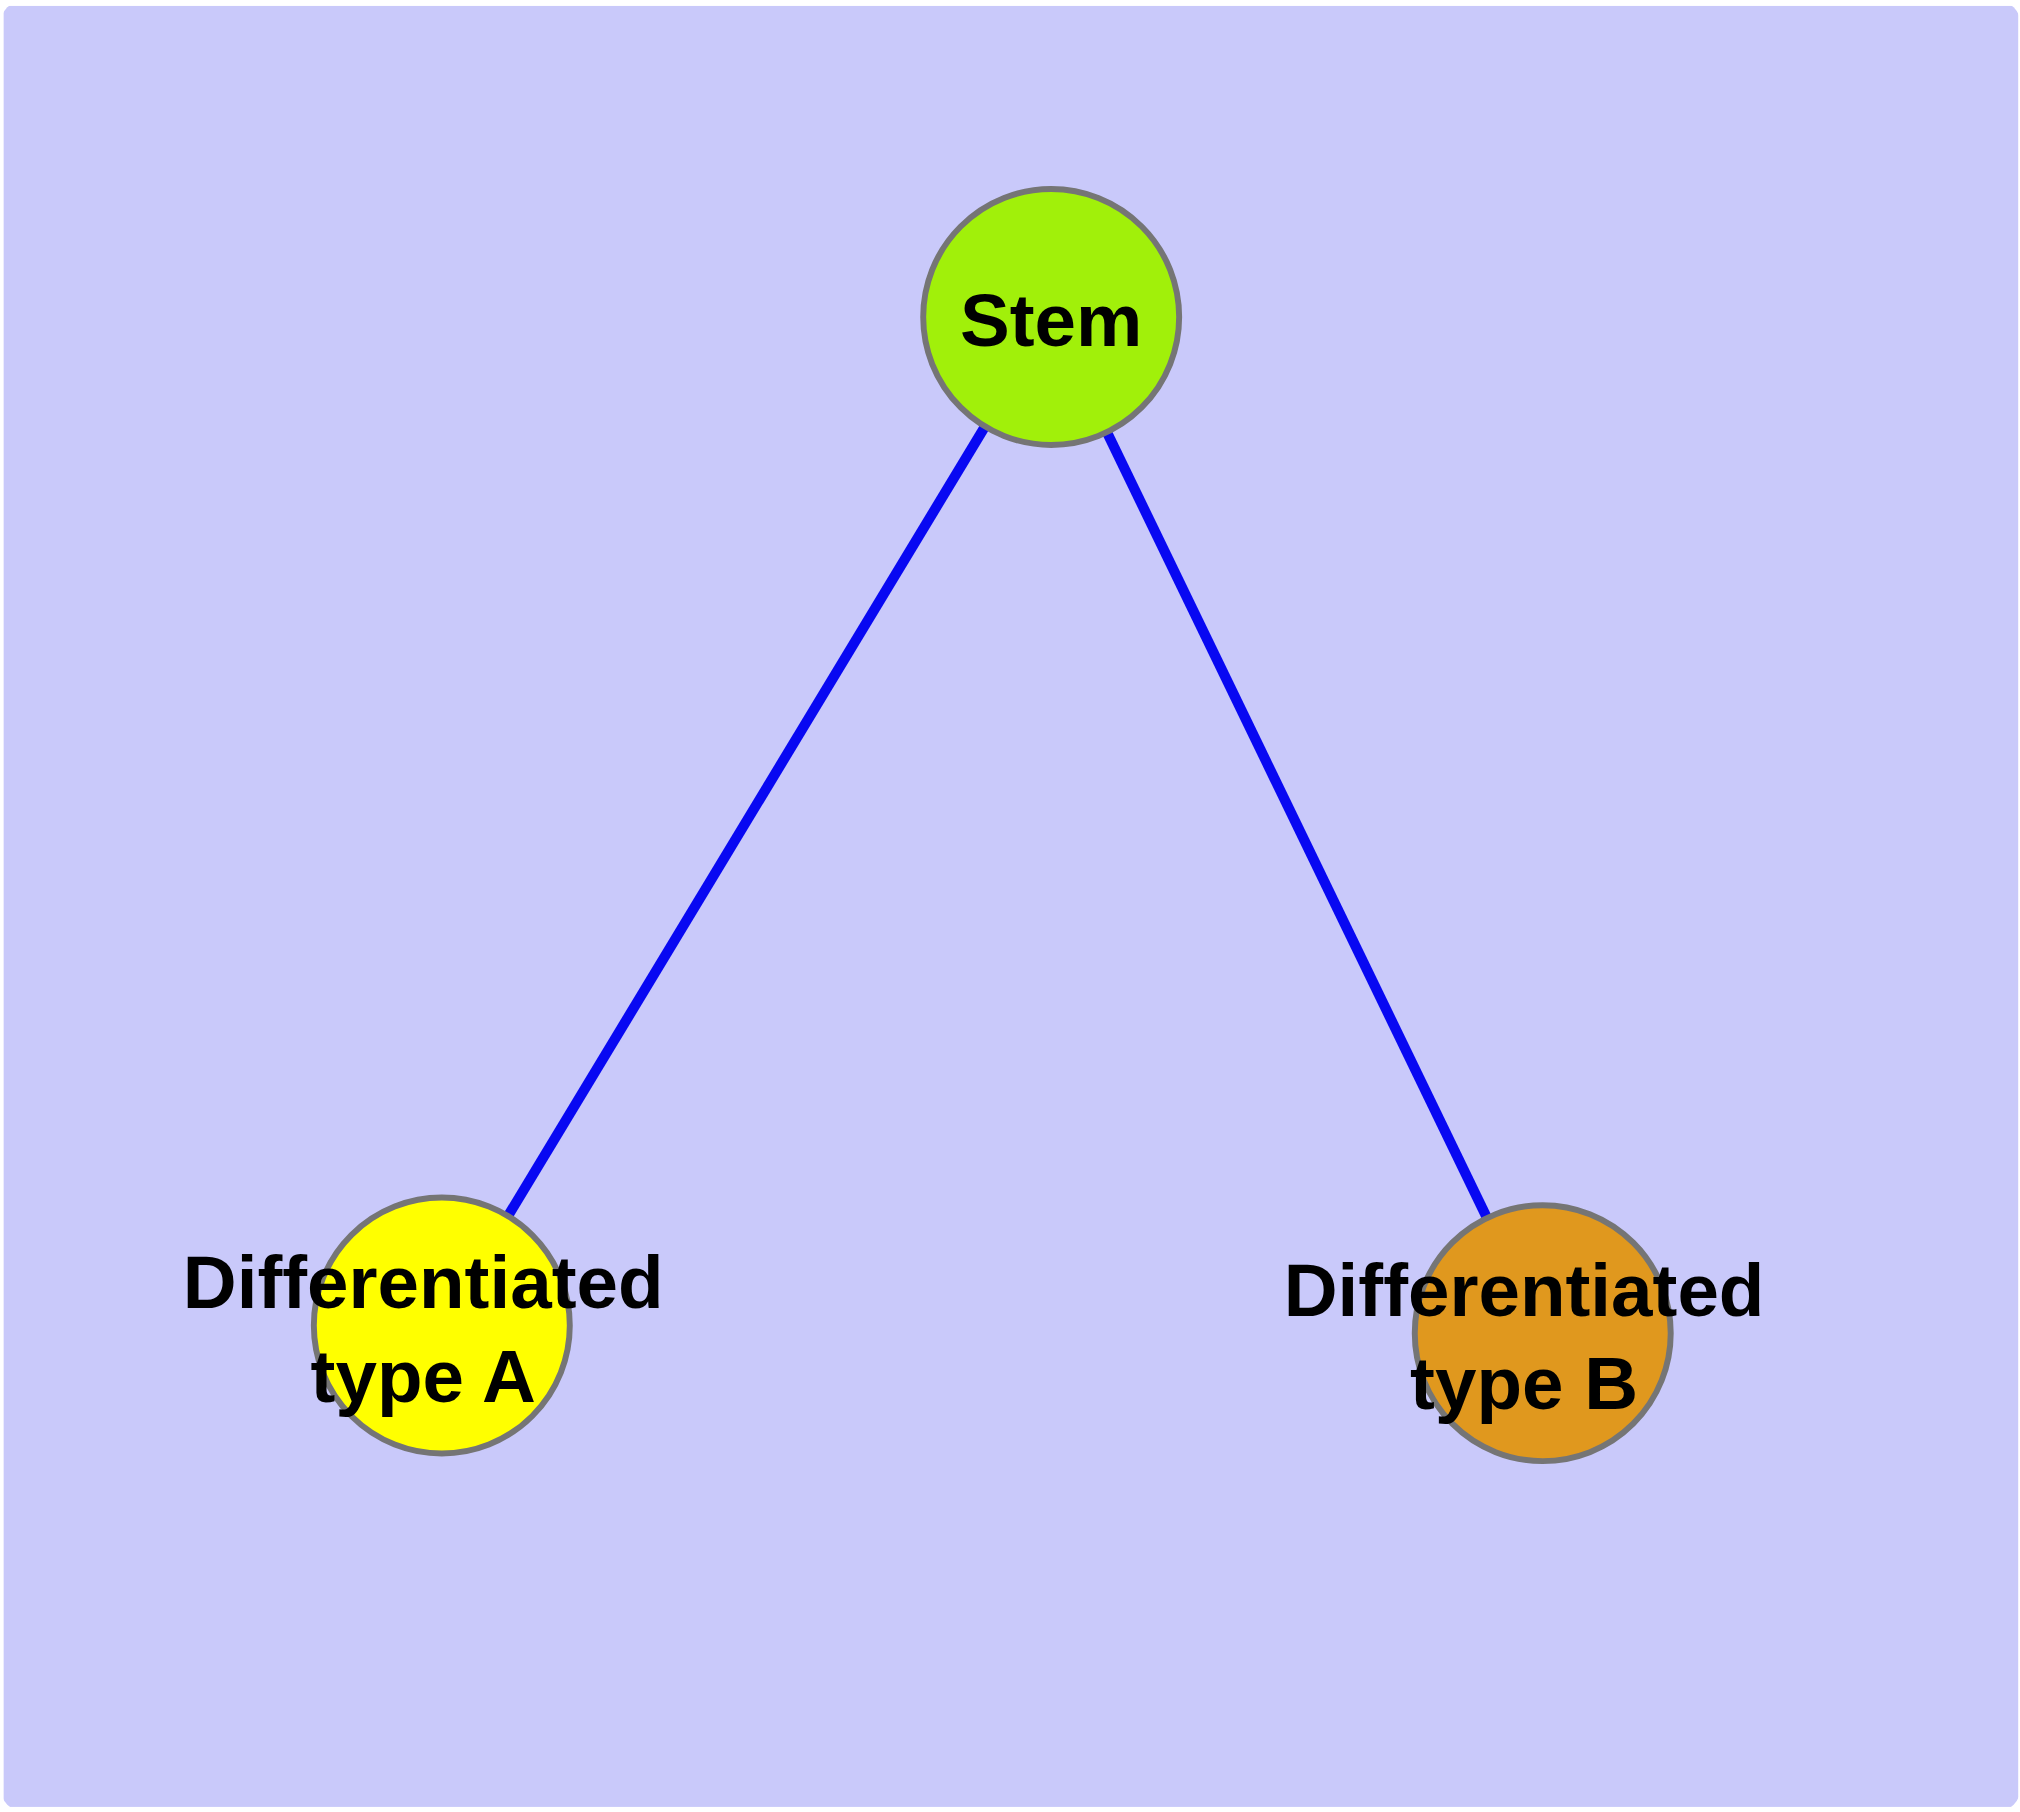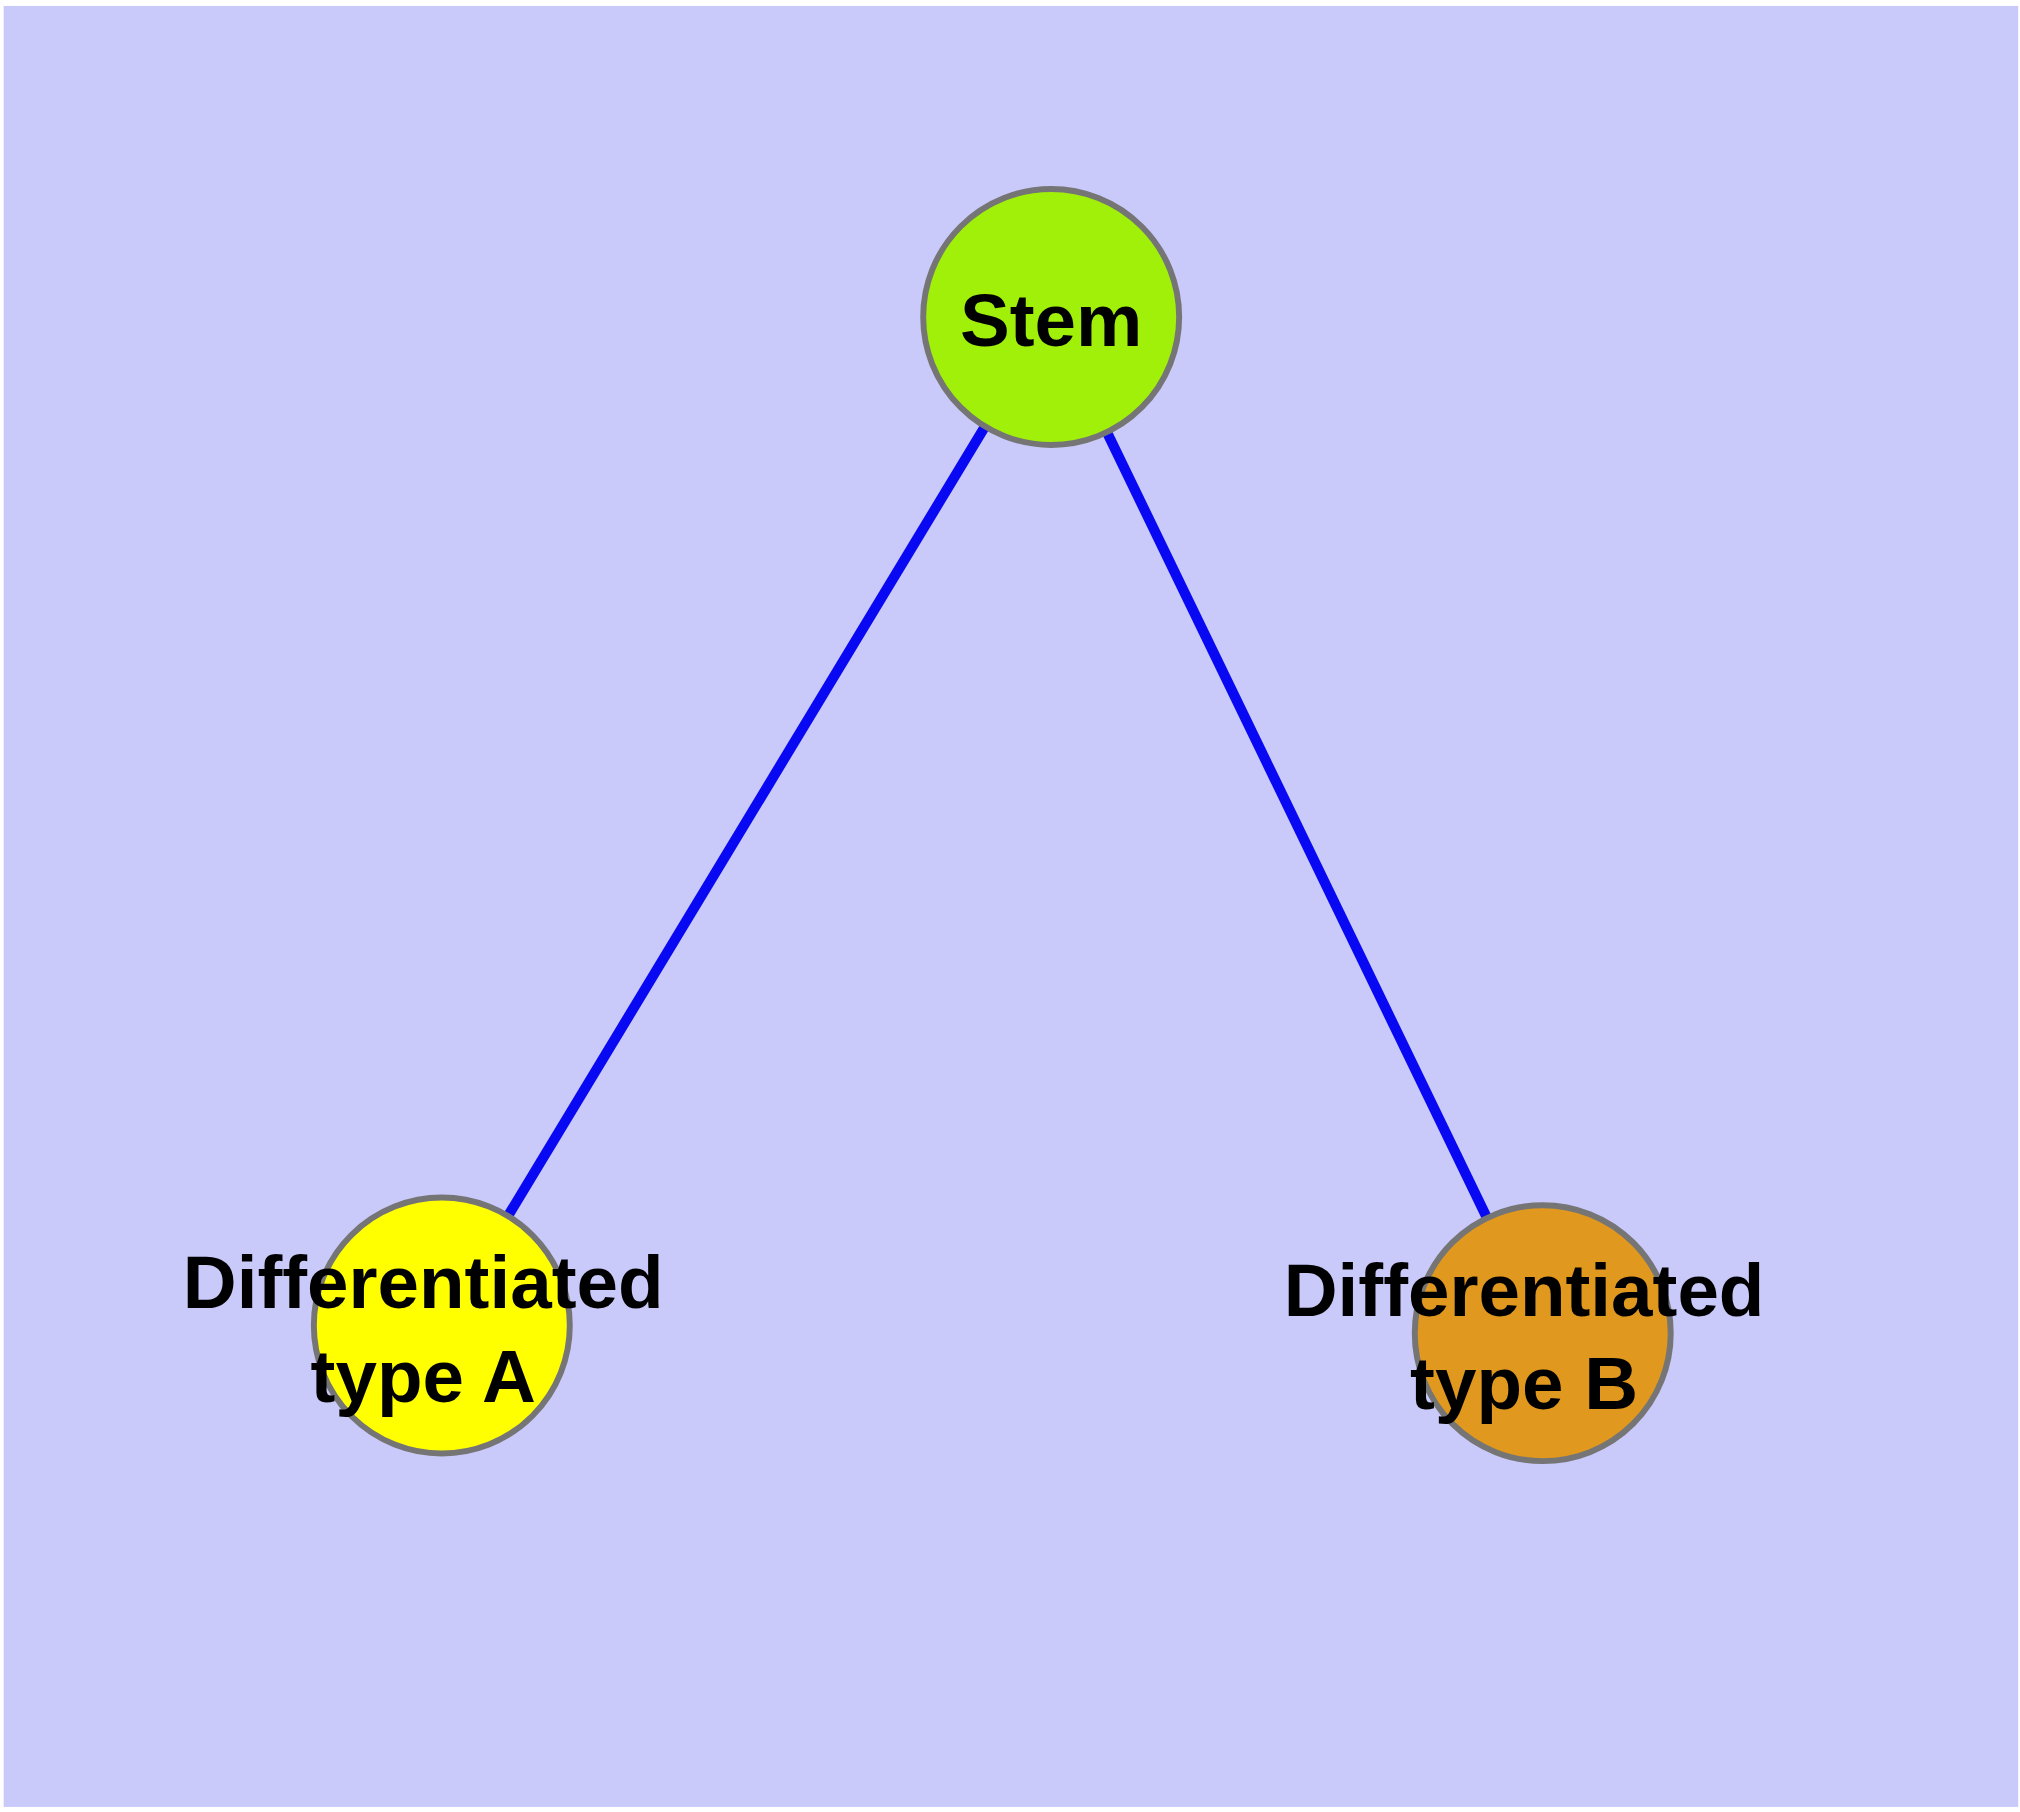--- a/index.html
+++ b/index.html
@@ -7,20 +7,21 @@
     padding: 0;
     background: #ffffff;
     font-family: "Liberation Sans", sans-serif;
   }
   #app {
     position: relative;
     width: 2021px;
     height: 1812px;
     background: #ffffff;
     overflow: hidden;
+    border-radius: 25px;
   }
   #graph-svg {
     position: absolute;
     inset: 0;
     width: 2021px;
     height: 1812px;
     display: block;
   }
   .node-label {
     font-family: "Liberation Sans", sans-serif;

